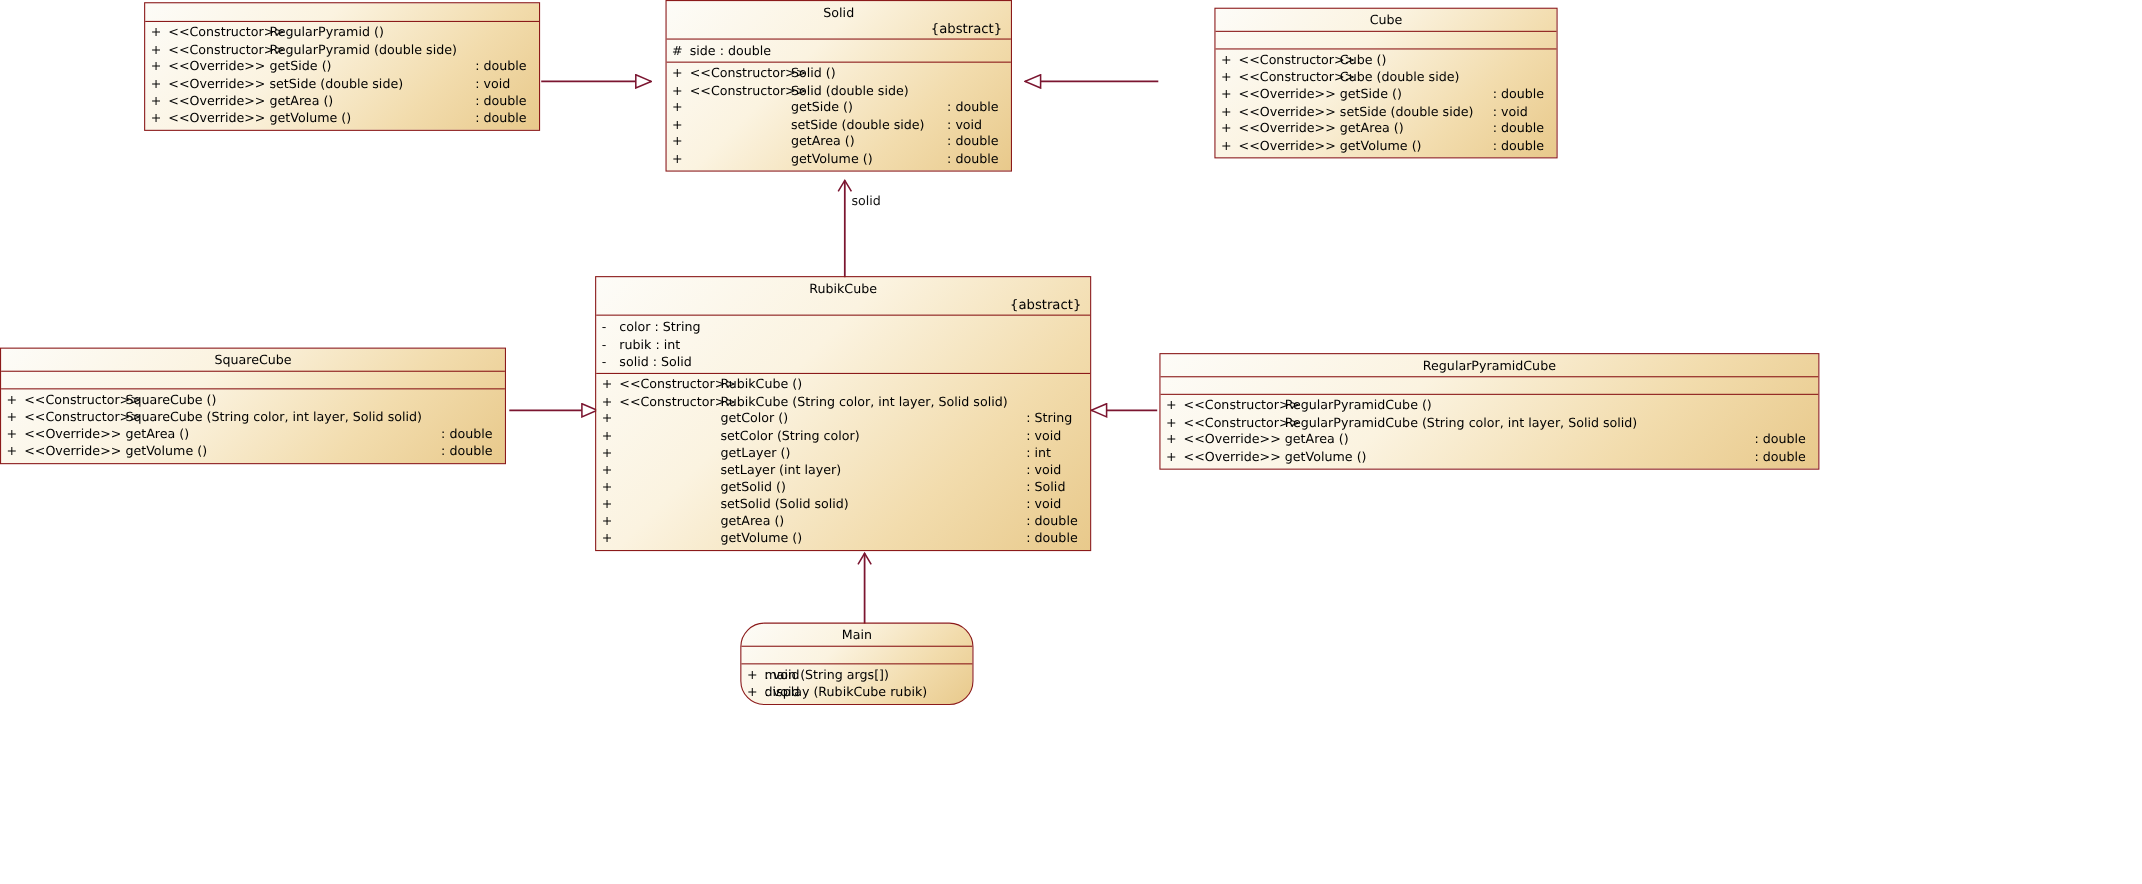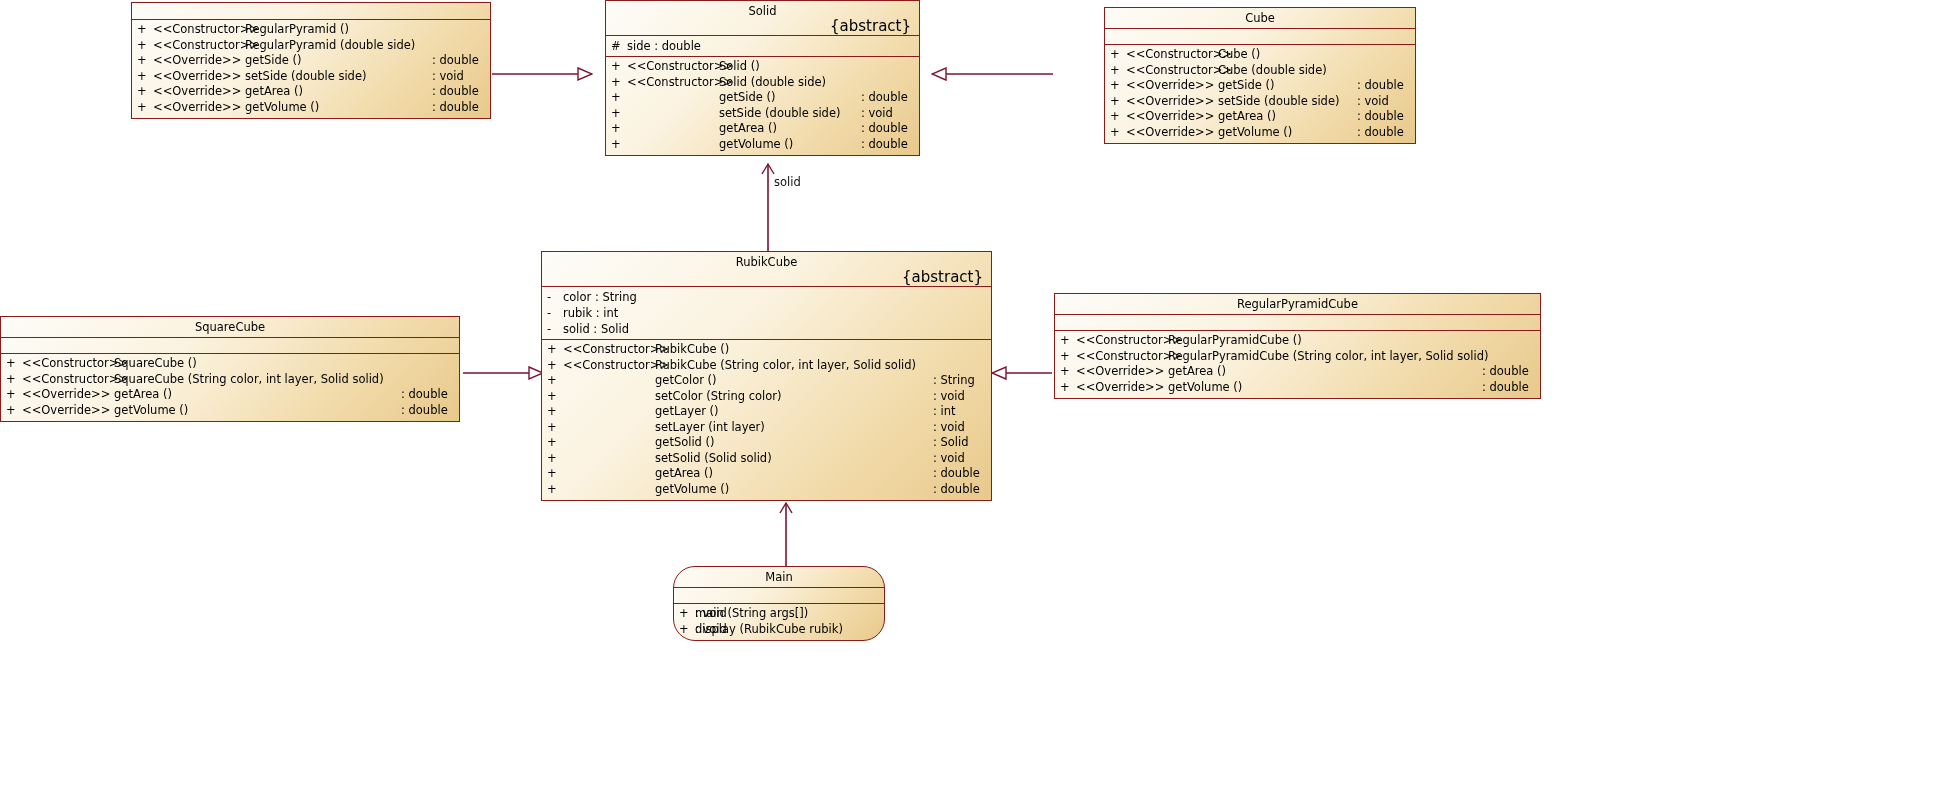--- a/index.html
+++ b/index.html
@@ -54,21 +54,21 @@
   }
   .hdr .cname {
     text-align: center;
     font-size: 11.5px;
     line-height: 15px;
     color: #000;
     white-space: nowrap;
   }
   .hdr .cstereo {
     text-align: right;
-    font-size: 15px;
+    font-size: 12px;
     line-height: 14px;
     padding-right: 2px;
     color: #000;
     white-space: nowrap;
   }
 
   
   .attrs {
     padding: 2px 0 2px 0;
     min-height: 16px;
@@ -410,21 +410,21 @@
       </div>
       <div class="row">
         <span class="vis">+</span>
         <span class="ster">&lt;&lt;Override&gt;&gt;</span>
         <span class="sig">getVolume ()</span>
         <span class="rtype">: double</span>
       </div>
     </div>
   </div>
 
-  <div class="uml-class" style="left:1054px; top:293px; width:487px;">
+  <div class="uml-class" style="left:1054px; top:321px; width:600px;">
     <div class="compartment hdr">
       <div class="cname">RegularPyramidCube</div>
     </div>
     <div class="compartment attrs">
     </div>
     <div class="compartment ops">
       <div class="row">
         <span class="vis">+</span>
         <span class="ster">&lt;&lt;Constructor&gt;&gt;</span>
         <span class="sig">RegularPyramidCube ()</span>

